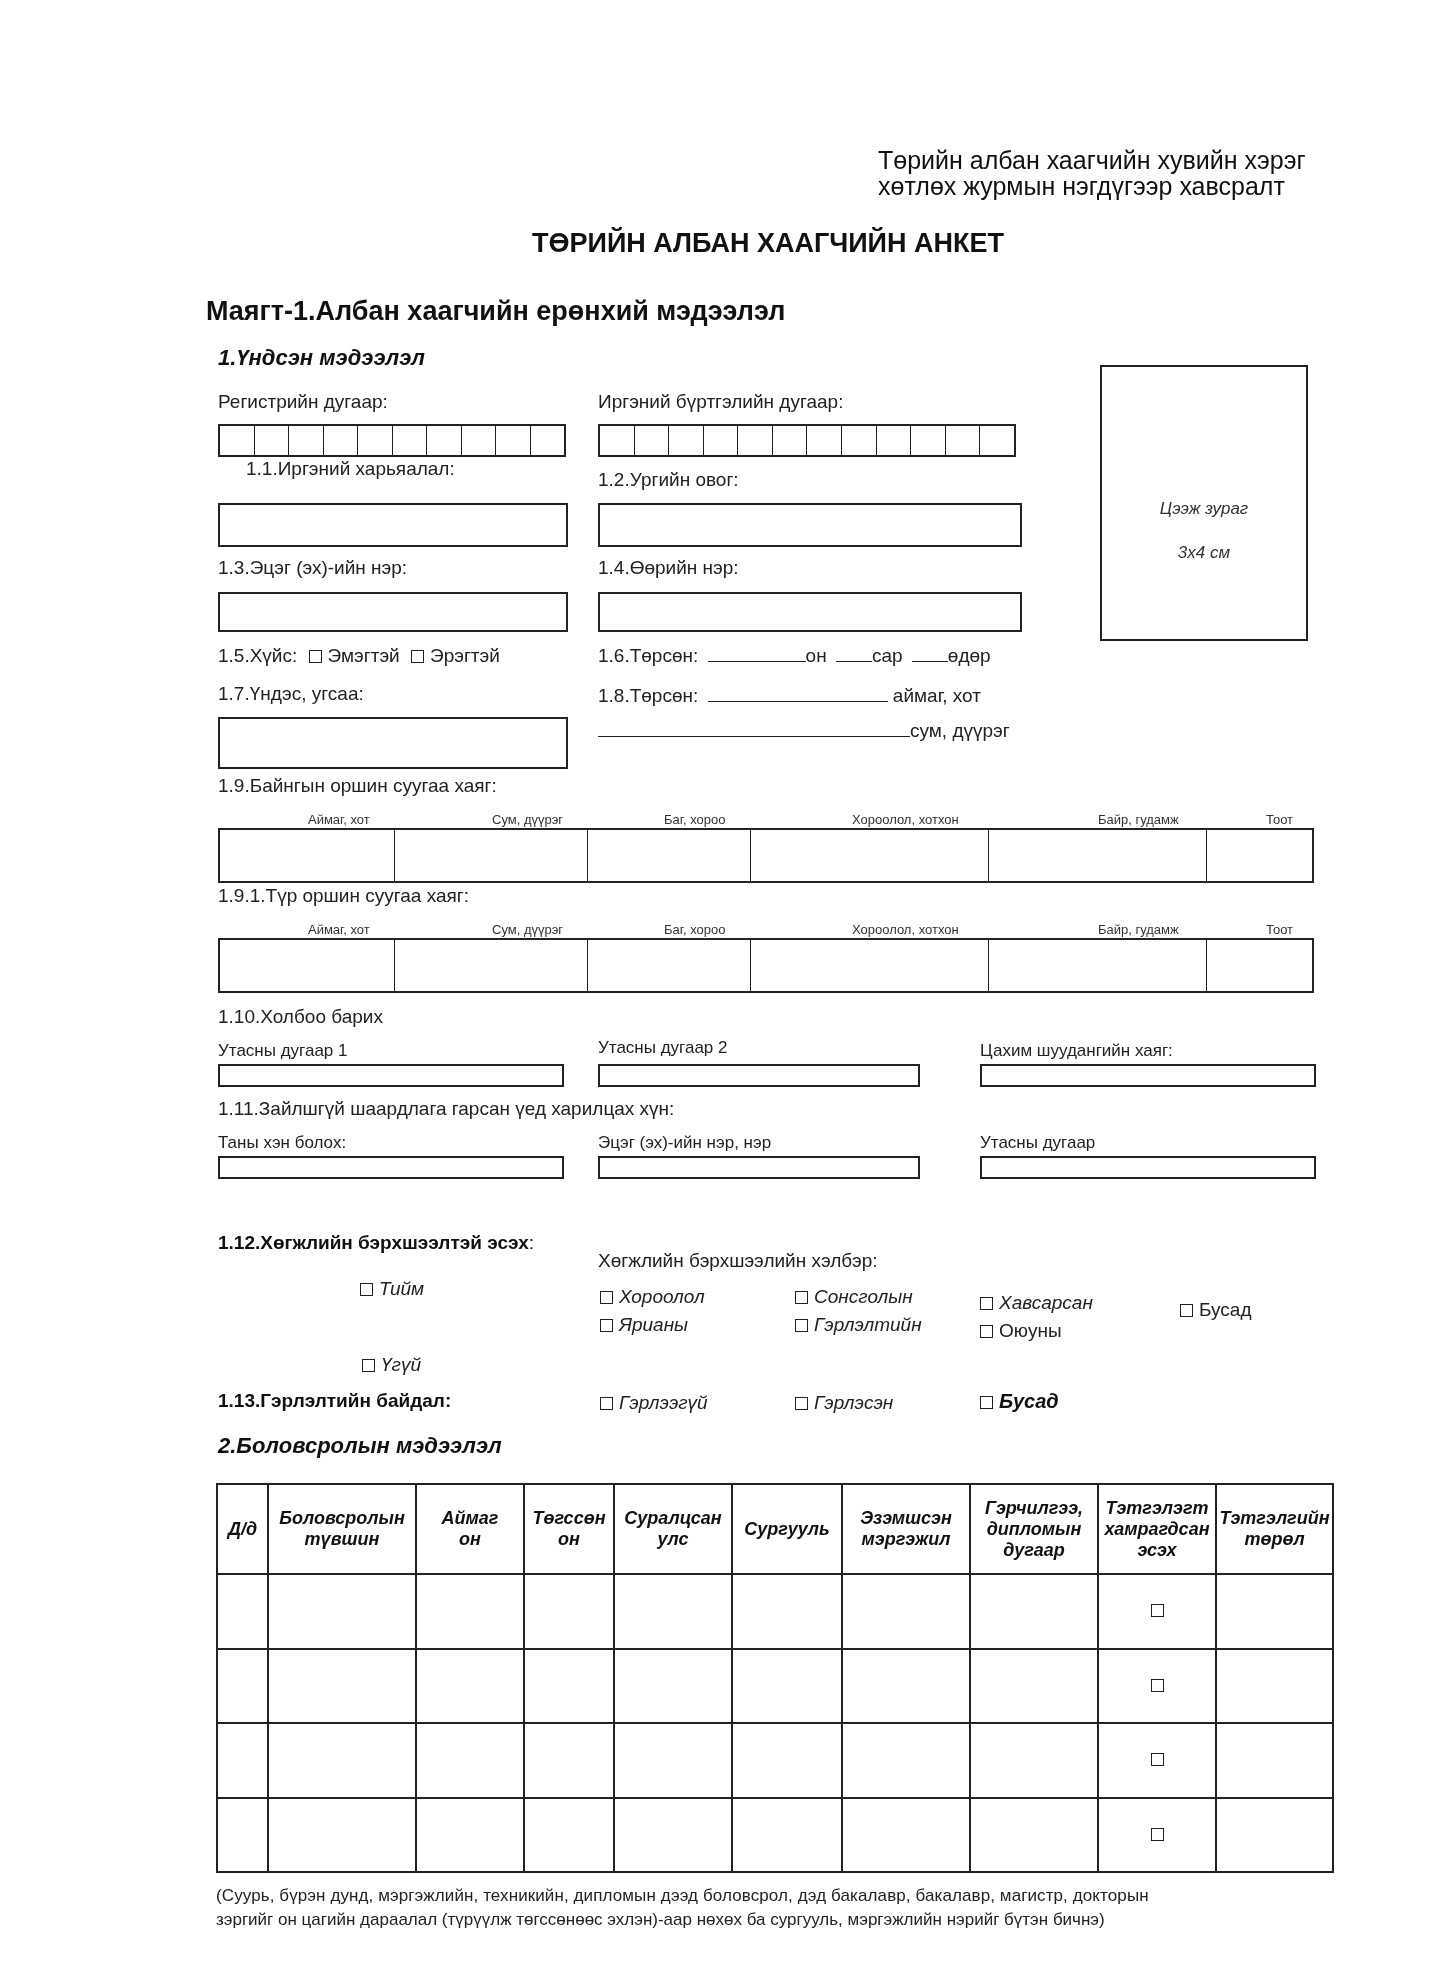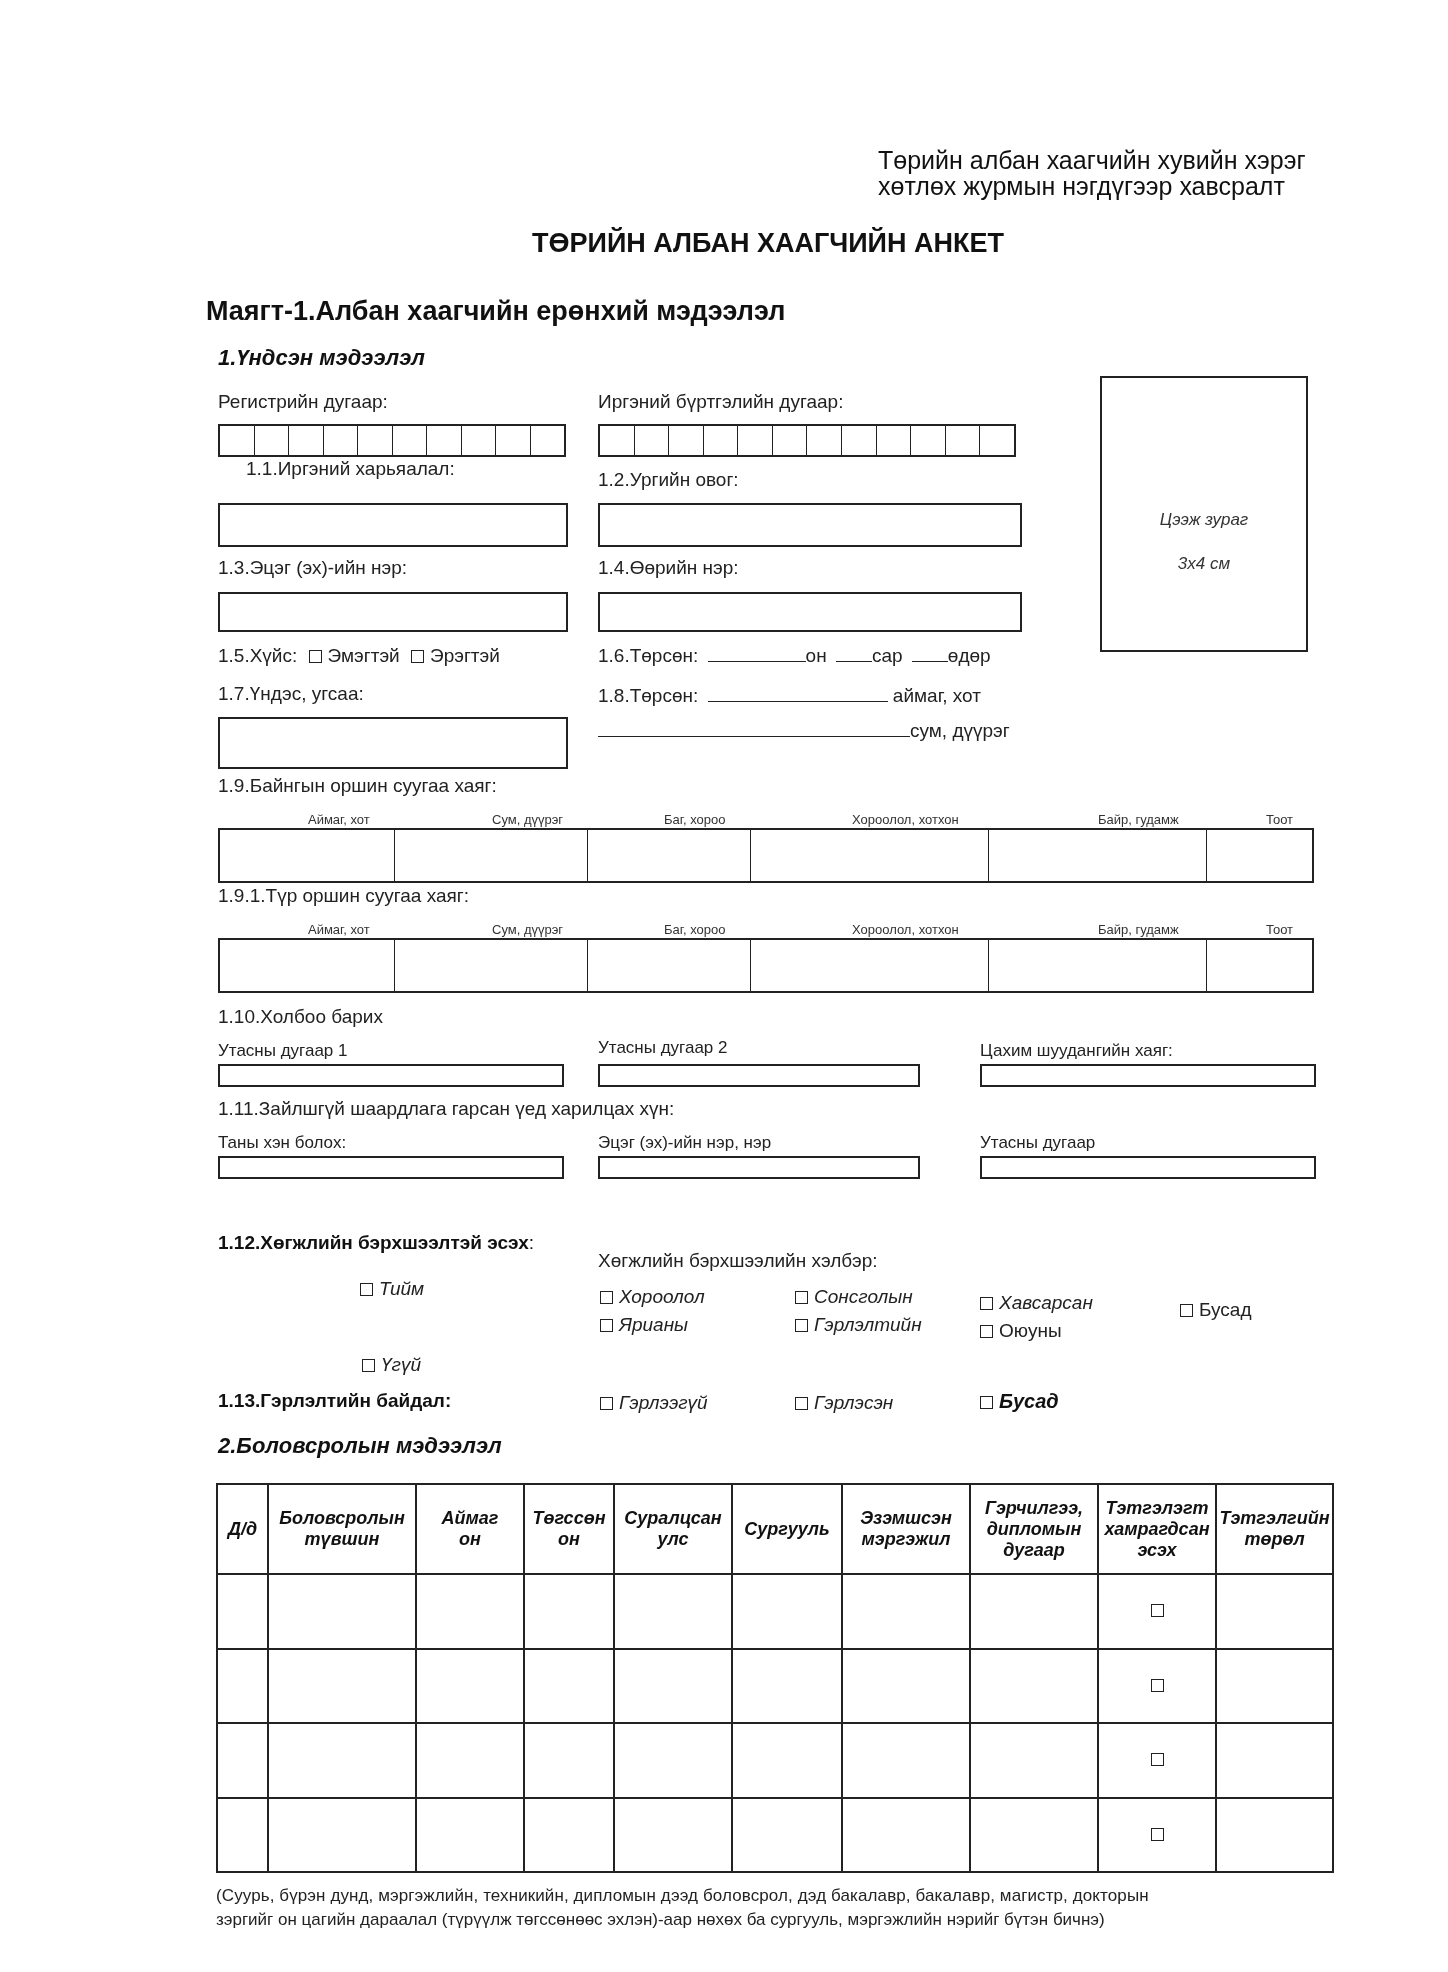--- a/index.html
+++ b/index.html
@@ -55,21 +55,21 @@
     <div></div>
     <div></div>
     <div></div>
     <div></div>
     <div></div>
     <div></div>
     <div></div>
     <div></div>
 </div>
 
-<div class="box" style="left:1100px;top:376px;width:208px;height:276px;">
+<div class="box" style="left:1100px;top:365px;width:208px;height:276px;">
   <div class="t ital" style="left:0;right:0;text-align:center;top:132px;font-size:17px;color:#333;">Цээж зураг</div>
   <div class="t ital" style="left:0;right:0;text-align:center;top:176px;font-size:17px;color:#333;">3х4 см</div>
 </div>
 
 <div class="t lbl" style="left:218px;top:458px;margin-left:28px;">1.1.Иргэний харьяалал:</div>
 <div class="box" style="left:218px;top:503px;width:350px;height:44px;"></div>
 <div class="t lbl" style="left:598px;top:469px;">1.2.Ургийн овог:</div>
 <div class="box" style="left:598px;top:503px;width:424px;height:44px;"></div>
 
 <div class="t lbl" style="left:218px;top:557px;">1.3.Эцэг (эх)-ийн нэр:</div>

